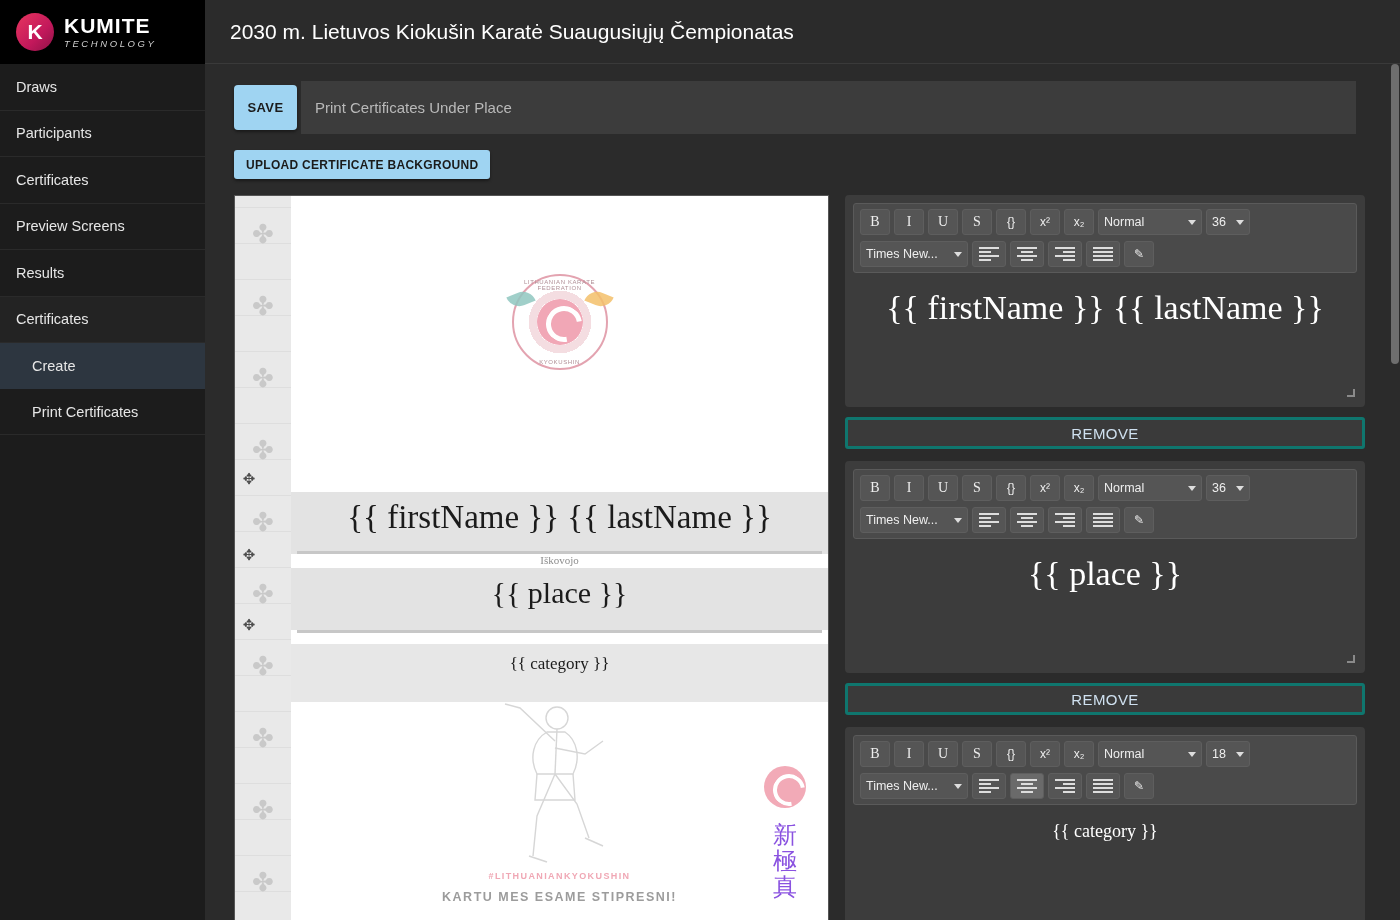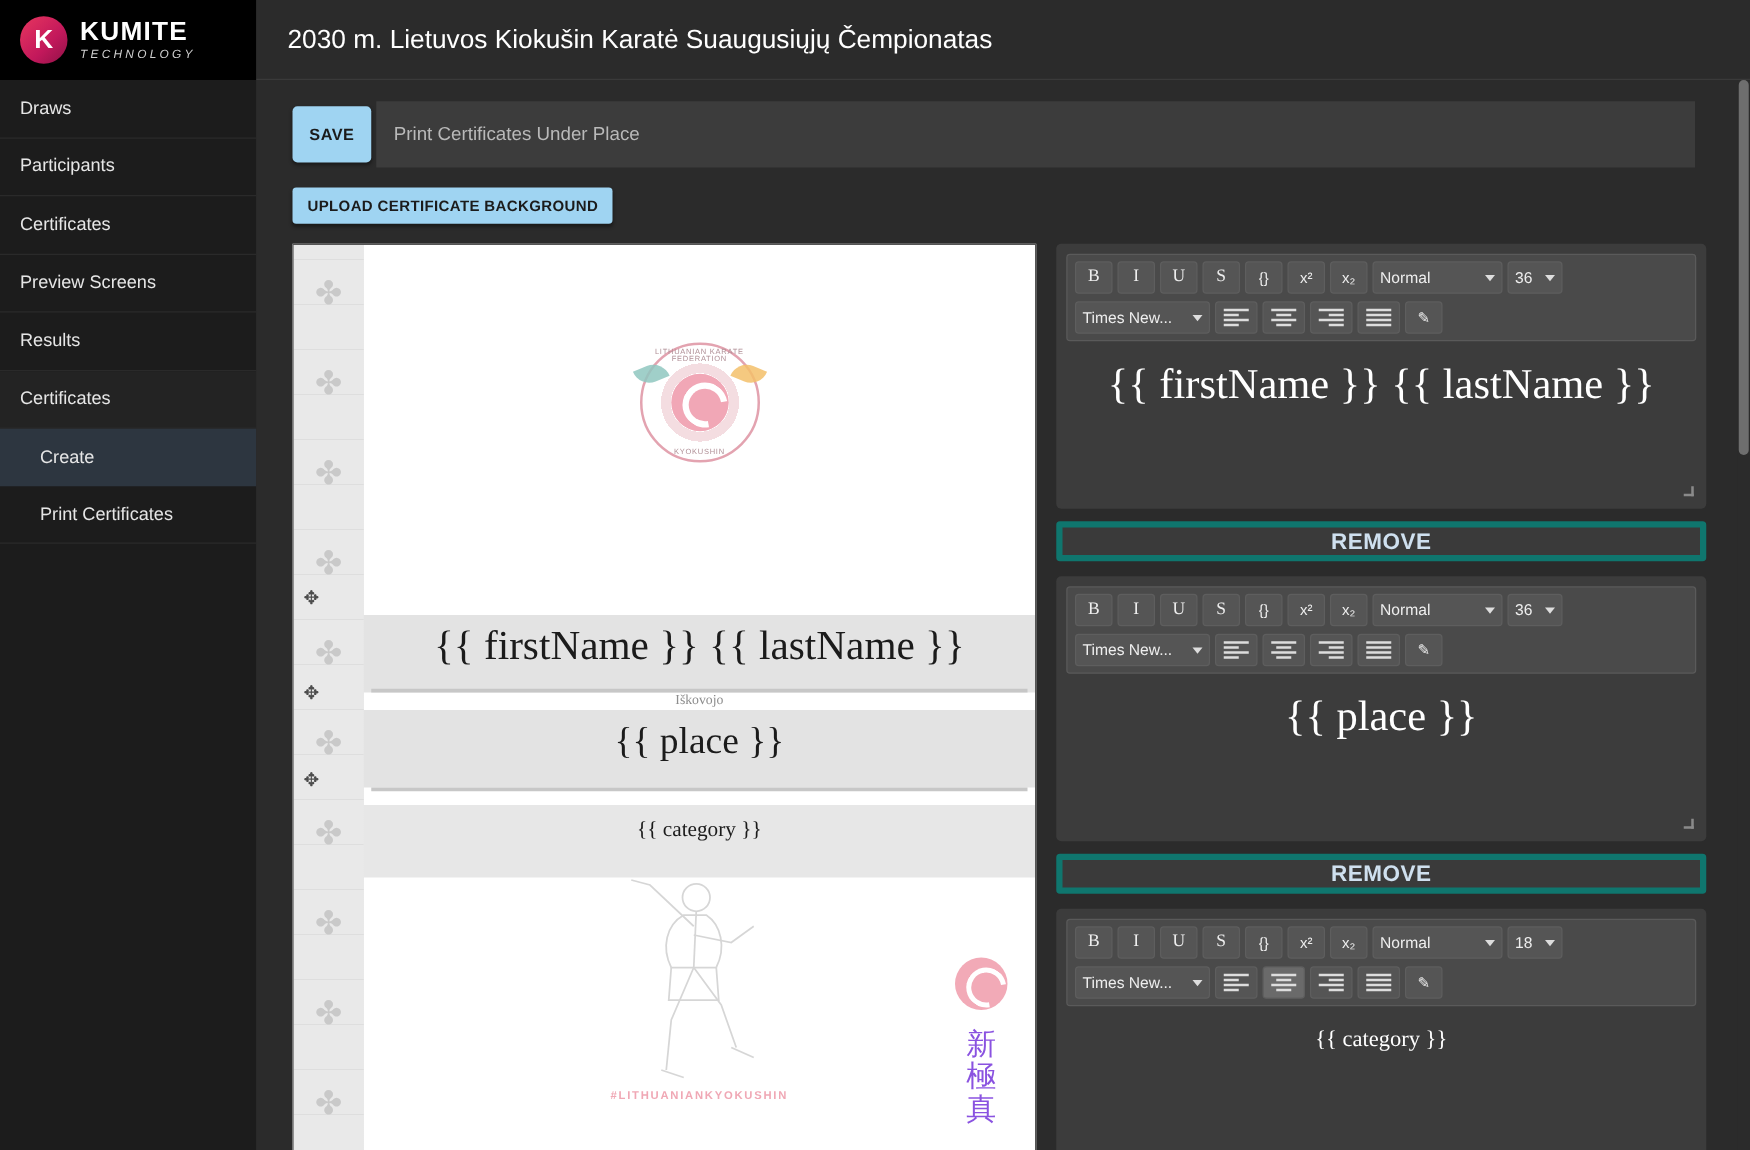--- a/index.html
+++ b/index.html
@@ -454,25 +454,25 @@
     position: absolute;
     right: 2px; bottom: 2px;
     width: 8px; height: 8px;
     border-right: 2px solid #8a8a8a;
     border-bottom: 2px solid #8a8a8a;
   }
   .btn-remove {
     width: 100%;
     height: 32px;
     background: #3a3a3a;
-    border: 5px solid #0f766e;
+    border: 3px solid #0f766e;
     border-radius: 3px;
     color: #cfe0ef;
-    font-size: 18px;
-    font-weight: 700;
+    font-size: 15px;
+    font-weight: 400;
     letter-spacing: .4px;
     cursor: pointer;
     margin-bottom: 12px;
   }
 
   
   .scrollbar {
     position: absolute;
     right: 0; top: 64px; bottom: 0;
     width: 10px;
@@ -595,20 +595,21 @@
                 <path d="M100 142 L118 150"></path>
                 <path d="M62 36 C48 44 44 62 52 78 L88 78 C96 62 92 44 80 36 Z"></path>
                 <path d="M52 78 L50 104 L90 104 L88 78"></path>
               </g>
             </svg>
 
             <div class="stamp-circle"></div>
             <div class="stamp-kanji">新極真</div>
 
             <div class="hash">#LITHUANIANKYOKUSHIN</div>
+            <div class="tagline">KARTU MES ESAME STIPRESNI!</div>
           </div>
 
           <div class="drag-handle" style="top:275px;">✥</div>
           <div class="drag-handle" style="top:351px;">✥</div>
           <div class="drag-handle" style="top:421px;">✥</div>
         </div>
 
         <div class="editors">
 
           

